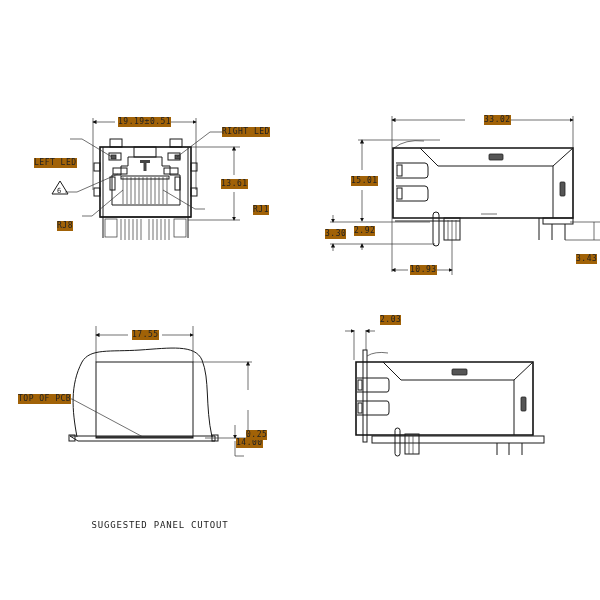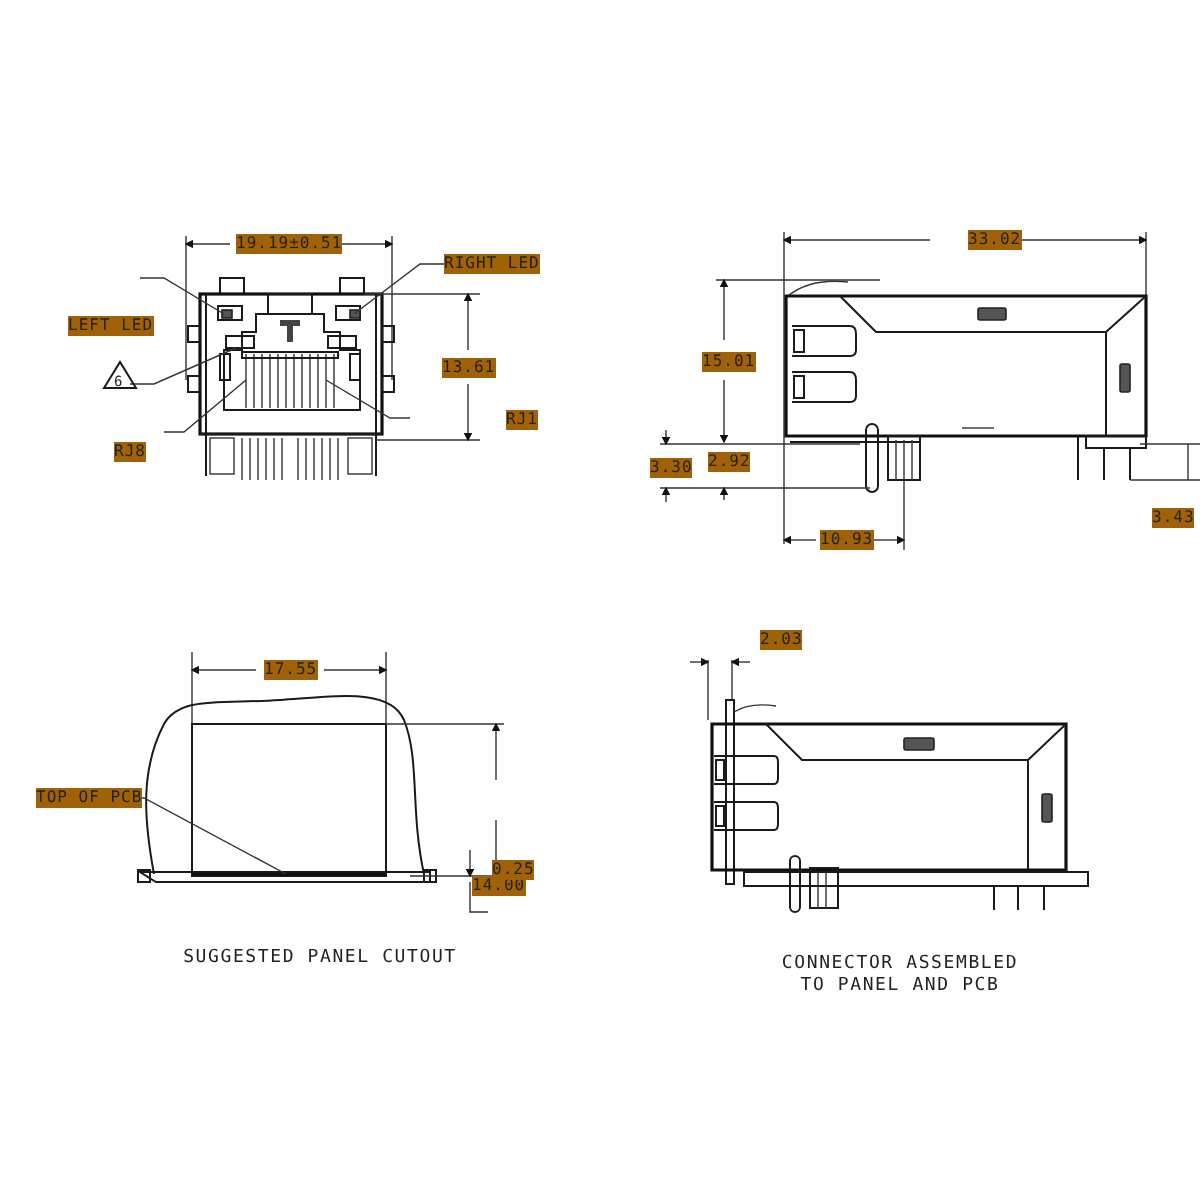--- a/index.html
+++ b/index.html
@@ -3,21 +3,21 @@
 <meta charset="utf-8">
 <style>
   html, body { margin: 0; padding: 0; background: #ffffff; }
   #canvas { position: relative; width: 600px; height: 600px; overflow: hidden; background: #fff; }
   svg { position: absolute; left: 0; top: 0; }
   .ln { stroke: #1a1a1a; stroke-width: 1; fill: none; }
   .thin { stroke: #333; stroke-width: 0.7; fill: none; }
   .thick { stroke: #111; stroke-width: 1.6; fill: none; }
   .dark { fill: #555; stroke: #222; stroke-width: 0.8; }
   .lbl { position: absolute; font-family: "DejaVu Sans Mono", monospace; font-size: 8px; color: #222; letter-spacing: 0.5px; white-space: nowrap; background: #a16207; line-height: 10px; }
-  .cap { position: absolute; font-family: "DejaVu Sans Mono", monospace; font-size: 9px; color: #222; letter-spacing: 0.8px; text-align: center; line-height: 11px; white-space: nowrap; }
+  .cap { position: absolute; font-family: "DejaVu Sans Mono", monospace; font-size: 9px; color: #222; letter-spacing: 0.8px; text-align: center; line-height: 11px; white-space: nowrap; margin-top: 46px; }
 </style>
 </head>
 <body>
 
 <div id="canvas">
 <svg width="600" height="600" viewBox="0 0 600 600">
   <defs>
     <marker id="arr" markerWidth="6" markerHeight="6" refX="5" refY="3" orient="auto-start-reverse">
       <path d="M0,0 L6,3 L0,6 z" fill="#111"></path>
     </marker>
@@ -230,17 +230,13 @@
 
 <div class="lbl" style="left:132px;top:330px;">17.55</div>
 <div class="lbl" style="left:236px;top:395px;margin-top:43px;">14.00</div>
 <div class="lbl" style="left:246px;top:430px;">0.25</div>
 <div class="lbl" style="left:18px;top:394px;">TOP OF PCB</div>
 <div class="cap" style="left:60px;top:474px;width:200px;">
   <div>SUGGESTED PANEL CUTOUT</div>
 </div>
 
 <div class="lbl" style="left:380px;top:315px;">2.03</div>
-<div class="cap" style="left:350px;top:477px;width:200px;">
-  <div>CONNECTOR ASSEMBLED</div>
-  <div>TO PANEL AND PCB</div>
 </div>
-</div>
 
 </body></html>

